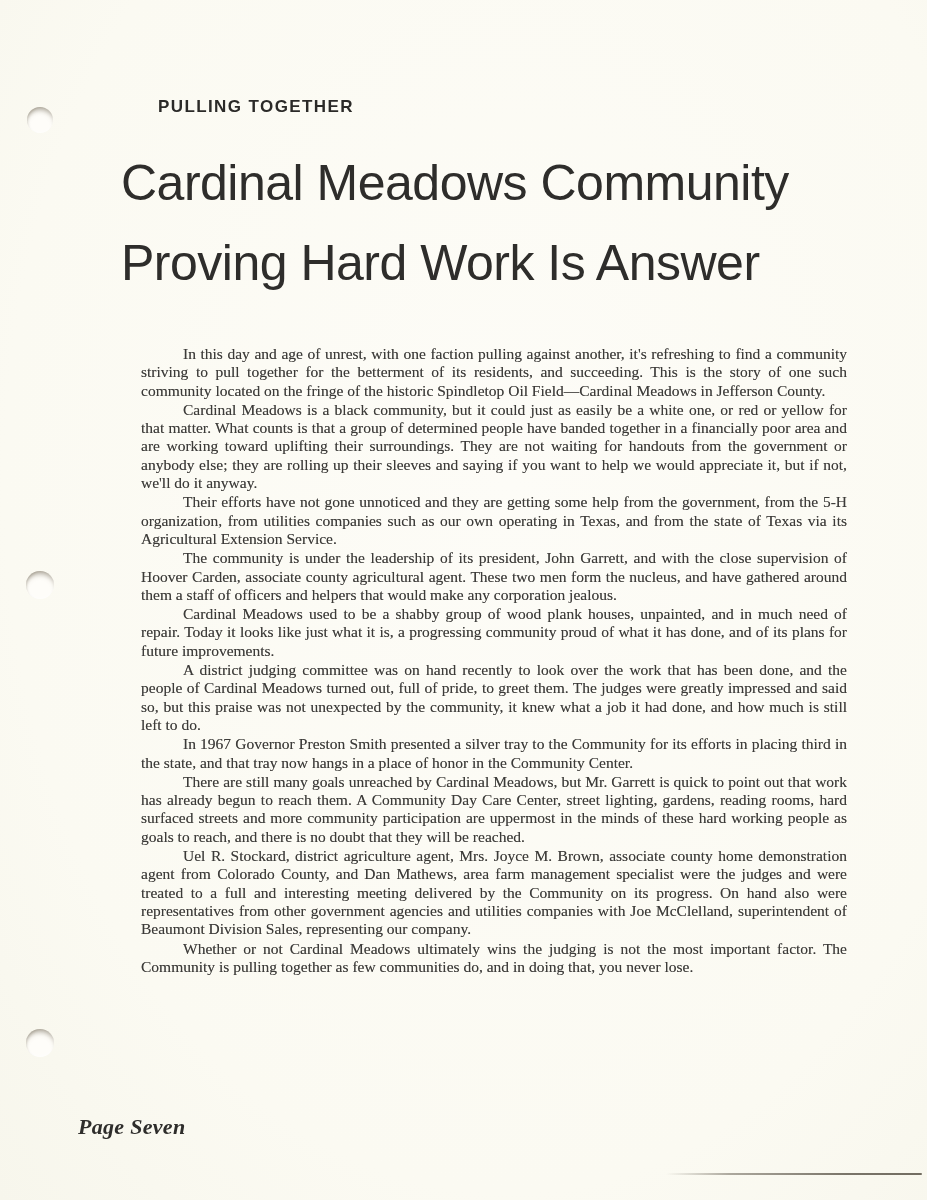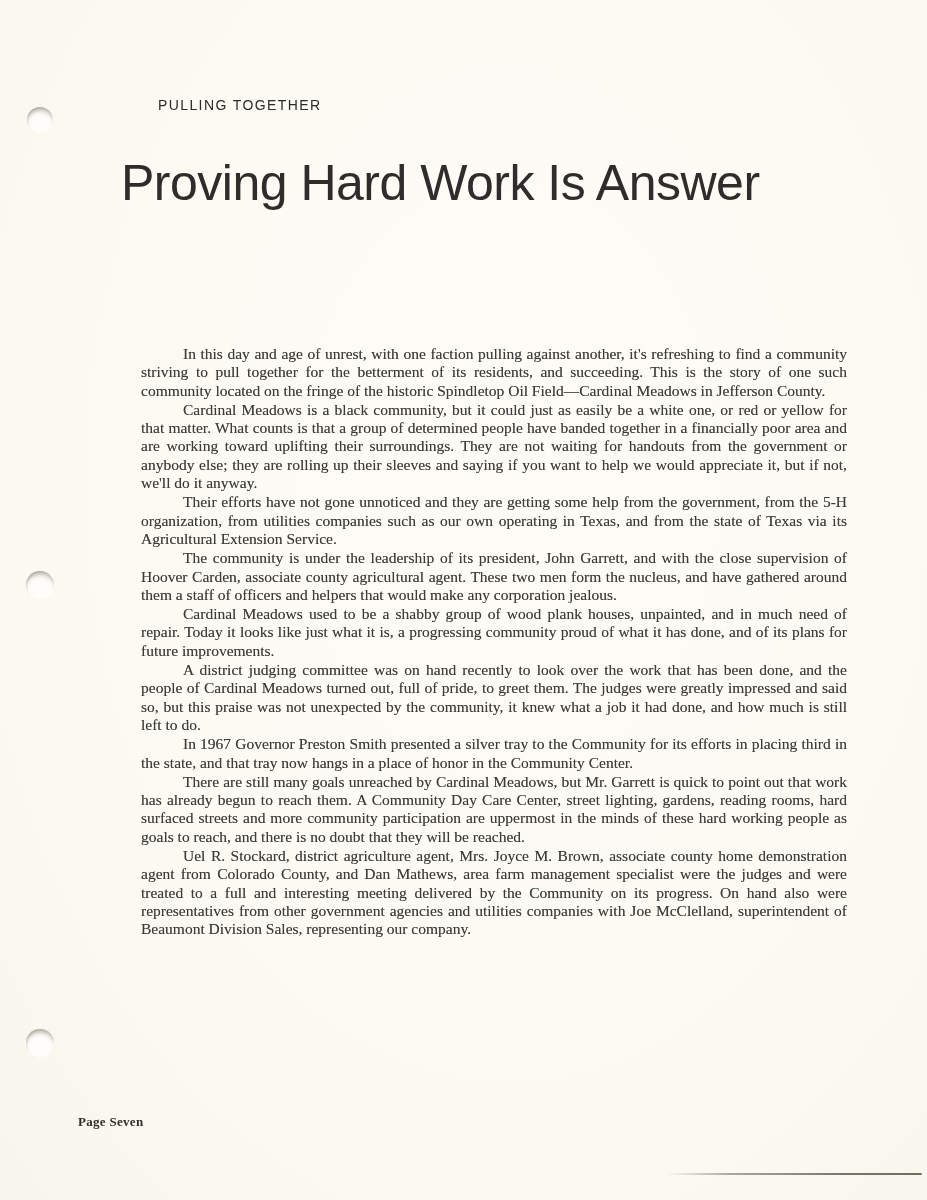--- a/index.html
+++ b/index.html
@@ -30,22 +30,22 @@
   }
   .hole-1 { left: 27px; top: 107px; width: 26px; height: 26px; }
   .hole-2 { left: 26px; top: 571px; width: 28px; height: 28px; }
   .hole-3 { left: 26px; top: 1029px; width: 28px; height: 28px; }
 
   .kicker {
     position: absolute;
     left: 158px;
     top: 97px;
     font-family: "Liberation Sans", sans-serif;
-    font-weight: normal;
-    font-size: 14px;
+    font-weight: bold;
+    font-size: 17px;
     letter-spacing: 1.4px;
     color: #2b2a28;
     text-align: center;
   }
   .title {
     position: absolute;
     left: 121px;
     top: 143px;
     font-family: "Liberation Sans", sans-serif;
     font-weight: normal;
@@ -67,22 +67,23 @@
     text-shadow: 0 0 0.4px rgba(70, 68, 64, 0.55);
   }
   .article p {
     margin: 1px;
     text-indent: 42px;
   }
   .page-number {
     position: absolute;
     left: 78px;
     top: 1114px;
+    font-style: italic;
     font-weight: 600;
-    font-size: 13px;
+    font-size: 22px;
     color: #2e2d2b;
     letter-spacing: 0.3px;
   }
   .scan-edge-artifact {
     position: absolute;
     left: 666px;
     top: 1173px;
     width: 256px;
     height: 2px;
     border-radius: 1px;
@@ -98,32 +99,34 @@
 
 <div class="page">
 
   <div class="hole hole-1"></div>
   <div class="hole hole-2"></div>
   <div class="hole hole-3"></div>
 
   <div class="kicker">PULLING TOGETHER</div>
 
   <div class="title">
+    <div>Cardinal Meadows Community</div>
     <div>Proving Hard Work Is Answer</div>
   </div>
 
   <div class="article">
     <p>In this day and age of unrest, with one faction pulling against another, it's refreshing to find a community striving to pull together for the betterment of its residents, and succeeding. This is the story of one such community located on the fringe of the historic Spindletop Oil Field—Cardinal Meadows in Jefferson County.</p>
     <p>Cardinal Meadows is a black community, but it could just as easily be a white one, or red or yellow for that matter. What counts is that a group of determined people have banded together in a financially poor area and are working toward uplifting their surroundings. They are not waiting for handouts from the government or anybody else; they are rolling up their sleeves and saying if you want to help we would appreciate it, but if not, we'll do it anyway.</p>
     <p>Their efforts have not gone unnoticed and they are getting some help from the government, from the 5-H organization, from utilities companies such as our own operating in Texas, and from the state of Texas via its Agricultural Extension Service.</p>
     <p>The community is under the leadership of its president, John Garrett, and with the close supervision of Hoover Carden, associate county agricultural agent. These two men form the nucleus, and have gathered around them a staff of officers and helpers that would make any corporation jealous.</p>
     <p>Cardinal Meadows used to be a shabby group of wood plank houses, unpainted, and in much need of repair. Today it looks like just what it is, a progressing community proud of what it has done, and of its plans for future improvements.</p>
     <p>A district judging committee was on hand recently to look over the work that has been done, and the people of Cardinal Meadows turned out, full of pride, to greet them. The judges were greatly impressed and said so, but this praise was not unexpected by the community, it knew what a job it had done, and how much is still left to do.</p>
     <p>In 1967 Governor Preston Smith presented a silver tray to the Community for its efforts in placing third in the state, and that tray now hangs in a place of honor in the Community Center.</p>
     <p>There are still many goals unreached by Cardinal Meadows, but Mr. Garrett is quick to point out that work has already begun to reach them. A Community Day Care Center, street lighting, gardens, reading rooms, hard surfaced streets and more community participation are uppermost in the minds of these hard working people as goals to reach, and there is no doubt that they will be reached.</p>
     <p>Uel R. Stockard, district agriculture agent, Mrs. Joyce M. Brown, associate county home demonstration agent from Colorado County, and Dan Mathews, area farm management specialist were the judges and were treated to a full and interesting meeting delivered by the Community on its progress. On hand also were representatives from other government agencies and utilities companies with Joe McClelland, superintendent of Beaumont Division Sales, representing our company.</p>
+    <p>Whether or not Cardinal Meadows ultimately wins the judging is not the most important factor. The Community is pulling together as few communities do, and in doing that, you never lose.</p>
   </div>
 
   <div class="page-number">Page Seven</div>
 
   <div class="scan-edge-artifact"></div>
 
 </div>
 
 </body></html>

